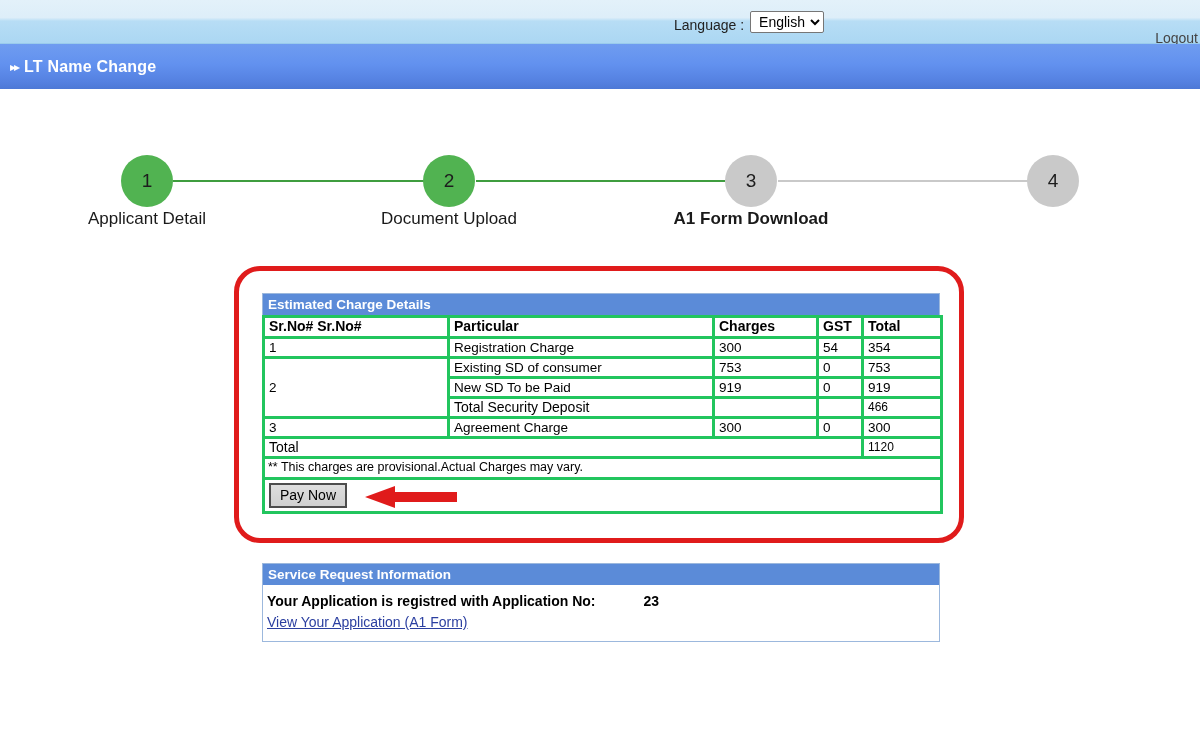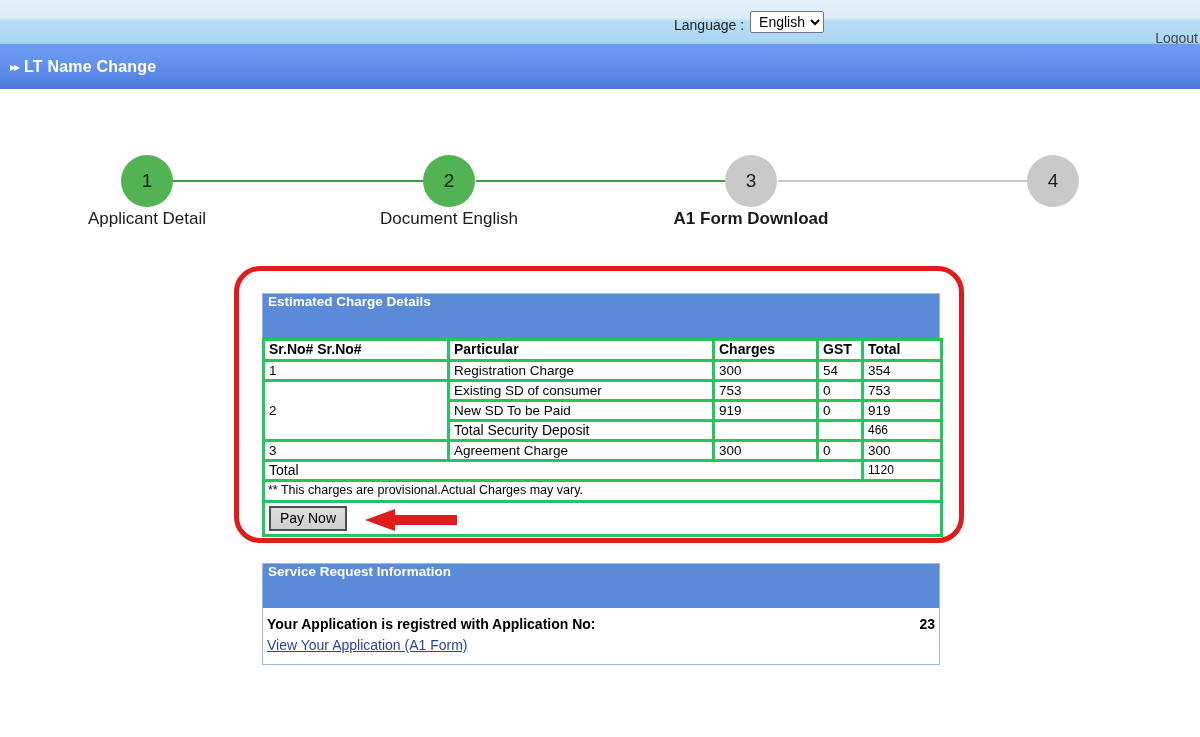--- a/index.html
+++ b/index.html
@@ -82,24 +82,24 @@
     position: absolute; left: 234px; top: 266px;
     width: 730px; height: 277px;
     border: 5px solid #e01b1b;
     border-radius: 26px;
     pointer-events: none;
   }
 
   
   .panel { position: absolute; width: 678px; left: 262px; }
   .panel-head {
-    height: 45px;
+    height: 22px;
     background: #5b8bd8;
     color: #ffffff; font-size: 13.5px; font-weight: bold;
-    display: flex; align-items: flex-start;
+    display: flex; align-items: center;
     padding-left: 5px;
     border: 1px solid #9cb8dd;
     border-bottom: none;
   }
 
   
   .panel-charges { top: 293px; }
   table.charges {
     width: 678px;
     border-collapse: collapse;
@@ -149,21 +149,21 @@
   .panel-service { top: 563px; }
   .service-body {
     border: 1px solid #9cb8dd;
     border-top: none;
     background: #ffffff;
     padding: 8px 4px 9px 4px;
     height: 57px;
   }
   .svc-line1 {
     font-size: 14px; font-weight: bold; color: #000;
-    display: flex; align-items: baseline; justify-content: space-between;
+    display: flex; align-items: baseline;
   }
   .svc-appno { margin-left: 48px; }
   .svc-link {
     display: inline-block; margin-top: 5px;
     font-size: 14px; color: #2b3fa0; text-decoration: underline;
   }
 </style>
 </head>
 <body>
 
@@ -194,21 +194,21 @@
     <span>2</span>
   </div>
   <div class="circle todo" style="left:725px;">
     <span>3</span>
   </div>
   <div class="circle todo" style="left:1027px;">
     <span>4</span>
   </div>
 
   <div class="step-label" style="left:47px; width:200px;">Applicant Detail</div>
-  <div class="step-label" style="left:349px; width:200px;">Document English</div>
+  <div class="step-label" style="left:349px; width:200px;">Document Upload</div>
   <div class="step-label active" style="left:651px; width:200px;">A1 Form Download</div>
 </div>
 
 <div class="redbox"></div>
 
 <div class="panel panel-charges">
   <div class="panel-head">
     <span>Estimated Charge Details</span>
   </div>
 

